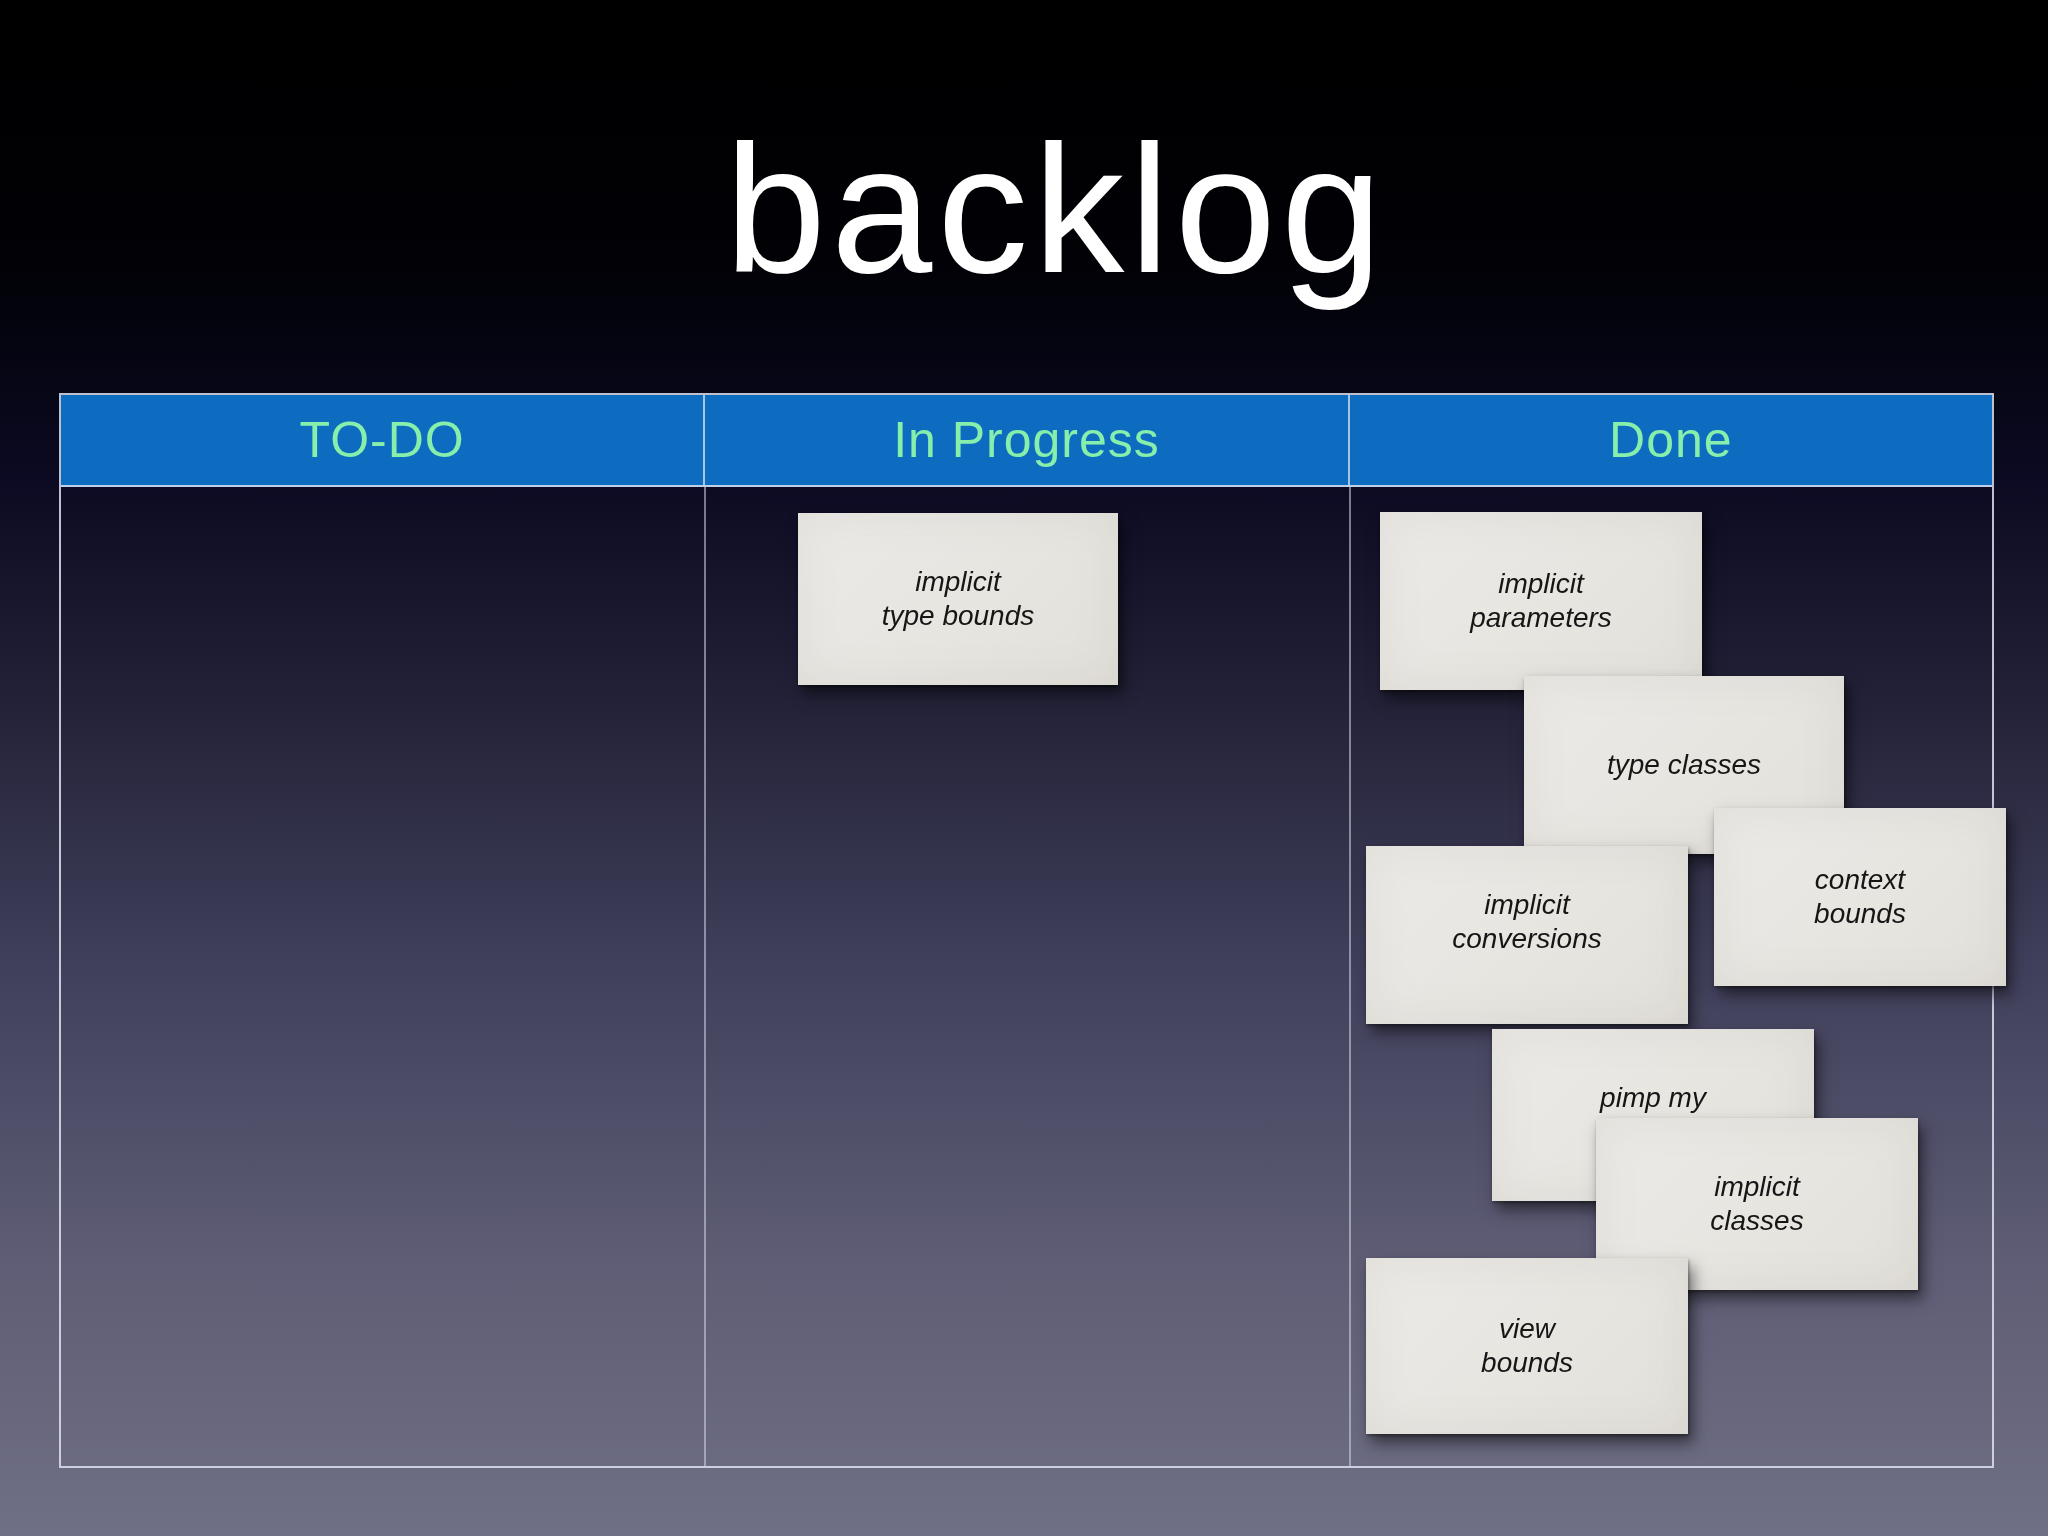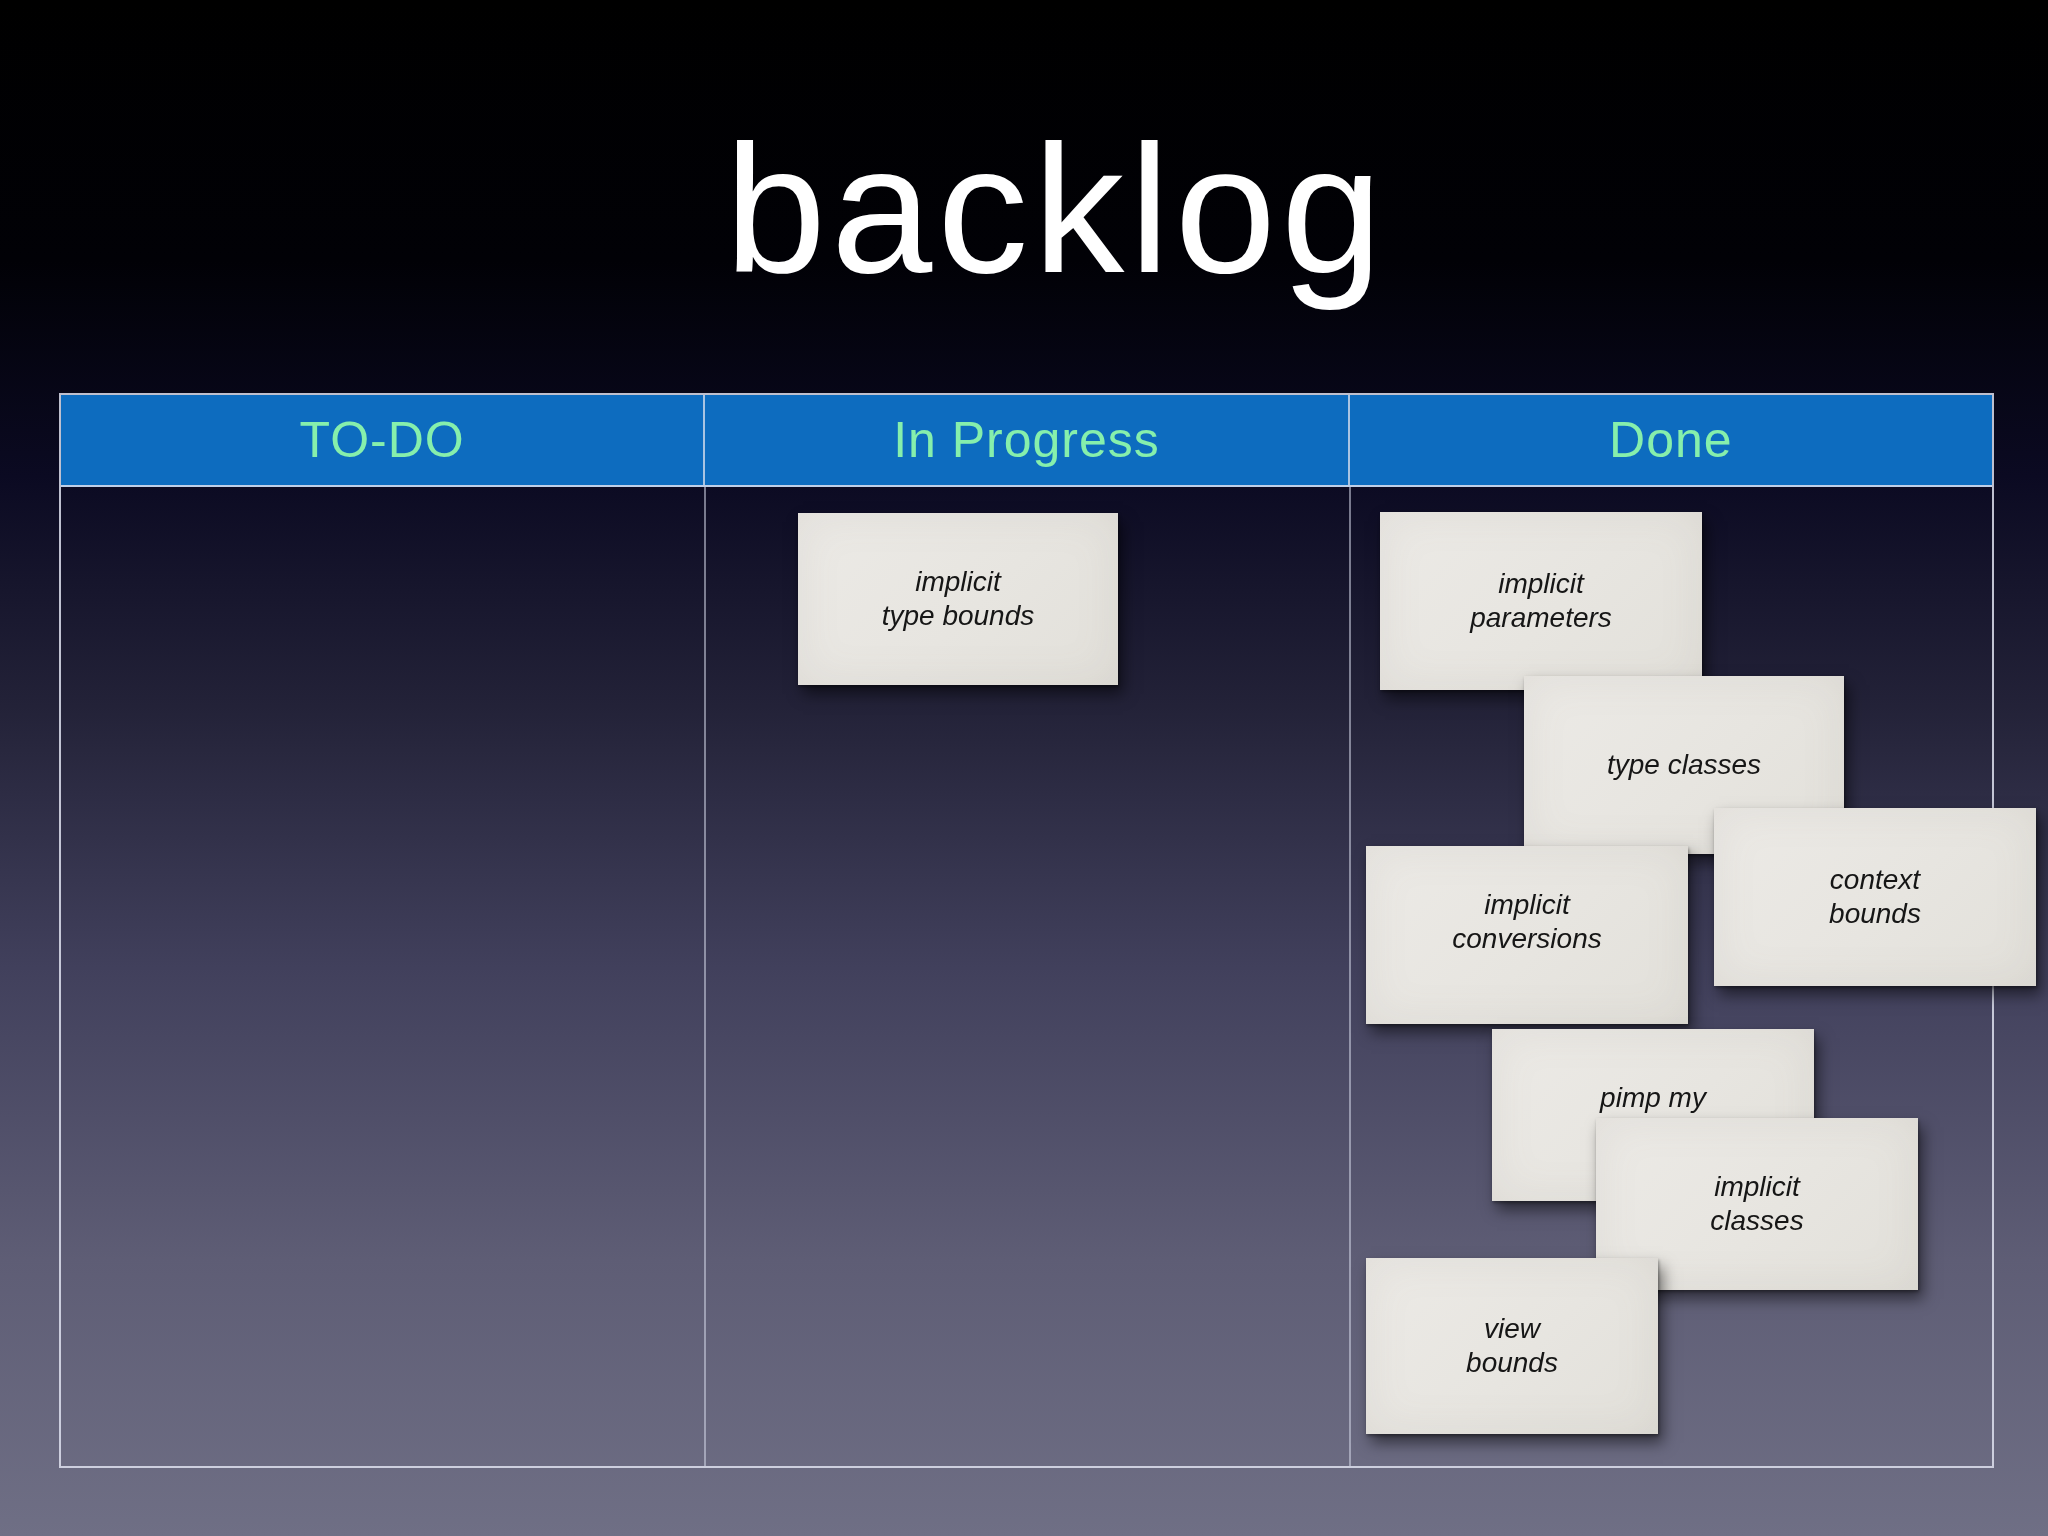--- a/index.html
+++ b/index.html
@@ -106,23 +106,23 @@
 type bounds</div>
 
 <div class="card" style="left:1380px; top:512px; width:322px; height:178px; z-index:11;">implicit
 parameters</div>
 
 <div class="card" style="left:1524px; top:676px; width:320px; height:178px; z-index:12;">type classes</div>
 
 <div class="card text-low" style="left:1366px; top:846px; width:322px; height:178px; z-index:13; padding-top:42px;">implicit
 conversions</div>
 
-<div class="card" style="left:1714px; top:808px; width:322px; height:178px; z-index:14;">context
+<div class="card" style="left:1714px; top:808px; width:292px; height:178px; z-index:14;">context
 bounds</div>
 
 <div class="card text-low" style="left:1492px; top:1029px; width:322px; height:172px; z-index:15; padding-top:52px;">pimp my
 library</div>
 
 <div class="card" style="left:1596px; top:1118px; width:322px; height:172px; z-index:16;">implicit
 classes</div>
 
-<div class="card" style="left:1366px; top:1258px; width:292px; height:176px; z-index:17;">view
+<div class="card" style="left:1366px; top:1258px; width:322px; height:176px; z-index:17;">view
 bounds</div>
 
 </body></html>

